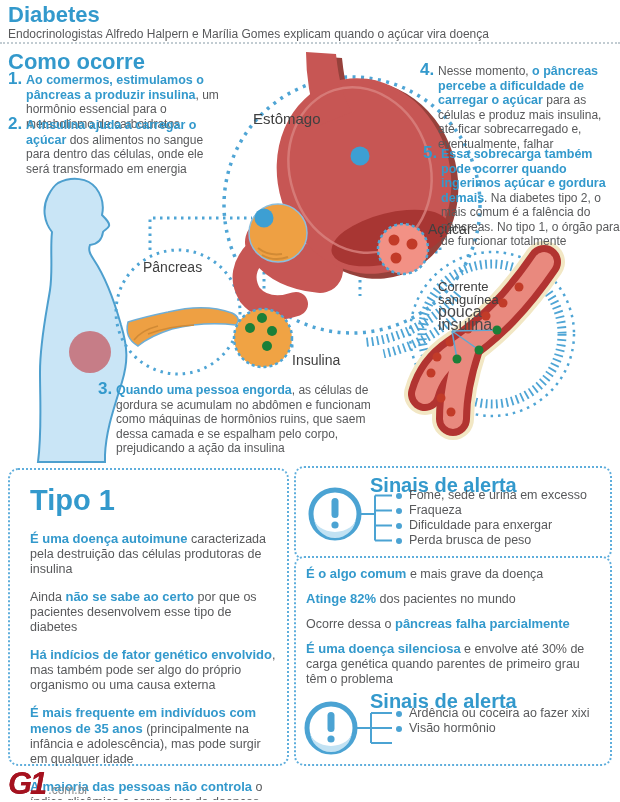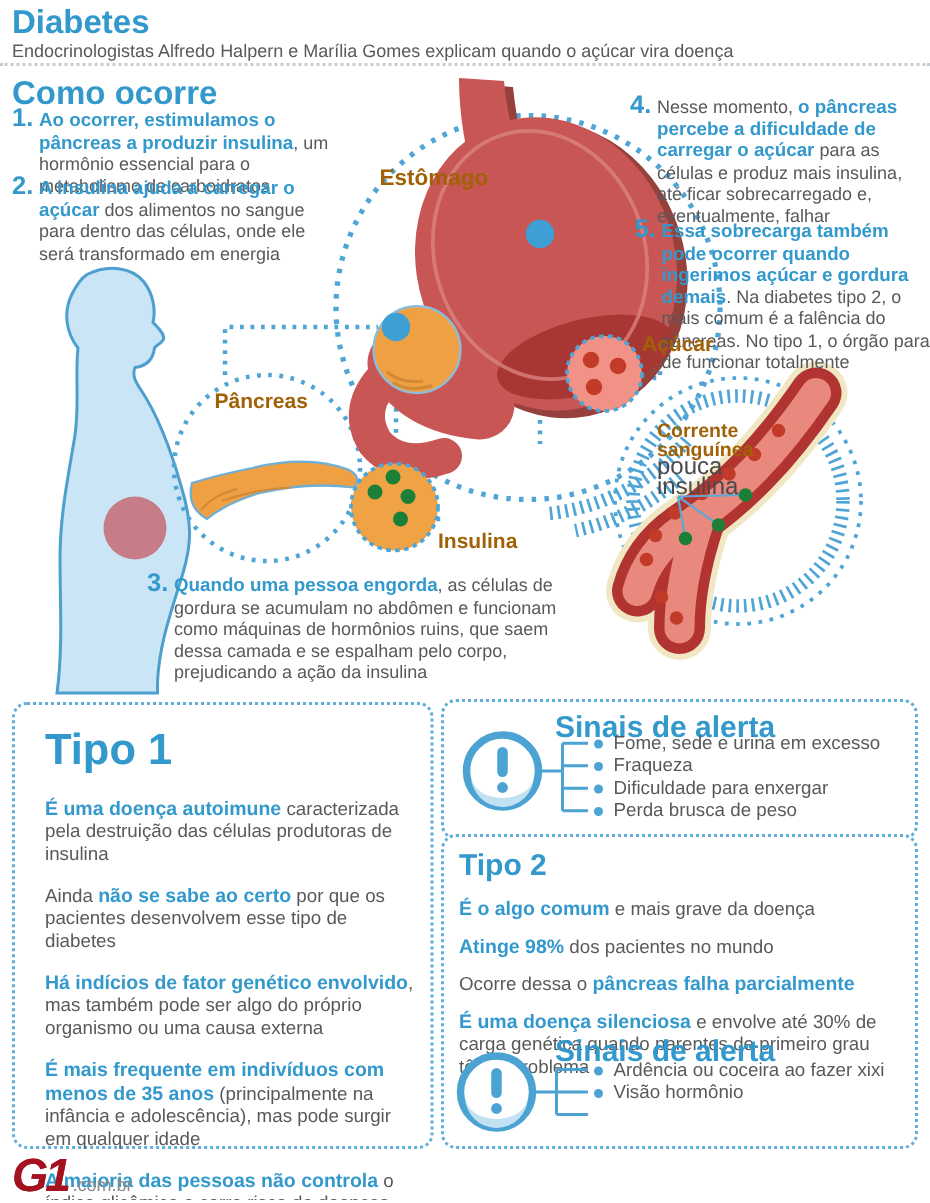--- a/index.html
+++ b/index.html
@@ -9,21 +9,21 @@
   
   #hdr-title{left:8px;top:2px;font-size:22px;font-weight:bold;color:#3399CC;}
   #hdr-sub{left:8px;top:27px;font-size:12px;color:#58595B;}
   #hdr-div{left:0;top:42px;width:620px;border-top:2px dotted #C2CCD2;height:0;}
   #como{left:8px;top:49px;font-size:22px;font-weight:bold;color:#3399CC;}
   
   .step{position:absolute;font-size:12px;line-height:14.5px;color:#58595B;padding-left:18px;}
   .step .num{position:absolute;left:0;top:-1px;font-size:17px;font-weight:bold;color:#3399CC;}
   .step b{color:#3399CC;font-size:12.5px;}
   
-  .dlabel{position:absolute;font-weight:bold;color:#a16207;z-index:3;}
+  .dlabel{position:absolute;font-weight:normal;color:#404040;z-index:3;}
   .dsmall{position:absolute;color:#4A4A4C;z-index:3;font-size:16px;line-height:12.5px;}
   
   .dotbox{position:absolute;border:2px dotted #5FAEDC;border-radius:10px;background:#fff;}
   .box-title{position:absolute;font-weight:bold;color:#3399CC;}
   .para{font-size:12.5px;line-height:15px;color:#58595B;margin:0 0 12px 0;}
   .para b{color:#3399CC;font-size:13px;}
   #tipo1-content{position:absolute;left:20px;top:14px;width:248px;}
   #tipo1-content .box-title{position:static;font-size:29px;margin:0 0 14px 0;}
   #tipo2-content{position:absolute;left:10px;top:8px;width:298px;}
   #tipo2-content .box-title{position:static;font-size:20px;margin:0 0 9px 0;}
@@ -149,21 +149,21 @@
     </g>
   </svg>
 
   <div class="abs z2" id="hdr-title">Diabetes</div>
   <div class="abs z2" id="hdr-sub">Endocrinologistas Alfredo Halpern e Marília Gomes explicam quando o açúcar vira doença</div>
   <div class="abs" id="hdr-div"></div>
   <div class="abs z2" id="como">Como ocorre</div>
 
   <div class="step z2" style="left:8px;top:73px;width:208px">
     <span class="num">1.</span>
-    <span><span></span><b>Ao ocorrer, estimulamos o pâncreas a produzir insulina</b><span>, um hormônio essencial para o metabolismo de carboidratos</span></span>
+    <span><span></span><b>Ao comermos, estimulamos o pâncreas a produzir insulina</b><span>, um hormônio essencial para o metabolismo de carboidratos</span></span>
   </div>
   <div class="step z2" style="left:8px;top:118px;width:200px">
     <span class="num">2.</span>
     <span><span></span><b>A insulina ajuda a carregar o açúcar</b><span> dos alimentos no sangue para dentro das células, onde ele será transformado em energia</span></span>
   </div>
   <div class="step z2" style="left:98px;top:383px;width:255px">
     <span class="num">3.</span>
     <span><span></span><b>Quando uma pessoa engorda</b><span>, as células de gordura se acumulam no abdômen e funcionam como máquinas de hormônios ruins, que saem dessa camada e se espalham pelo corpo, prejudicando a ação da insulina</span></span>
   </div>
   <div class="step z2" style="left:420px;top:64px;width:180px">
@@ -213,23 +213,22 @@
     <ul class="alerts" style="left:100px;top:20px">
       <li>Fome, sede e urina em excesso</li>
       <li>Fraqueza</li>
       <li>Dificuldade para enxergar</li>
       <li>Perda brusca de peso</li>
     </ul>
   </div>
 
   <div class="dotbox" style="left:294px;top:556px;width:314px;height:206px">
     <div id="tipo2-content">
-      <div class="box-title">Tipo 2</div>
       <p class="para"><span></span><b>É o algo comum</b><span> e mais grave da doença</span></p>
-      <p class="para"><span></span><b>Atinge 98%</b><span> dos pacientes no mundo</span></p>
+      <p class="para"><span></span><b>Atinge 82%</b><span> dos pacientes no mundo</span></p>
       <p class="para"><span>Ocorre dessa o </span><b>pâncreas falha parcialmente</b><span></span></p>
       <p class="para"><span></span><b>É uma doença silenciosa</b><span> e envolve até 30% de carga genética quando parentes de primeiro grau têm o problema</span></p>
     </div>
     <svg class="abs" style="left:0;top:130px" width="110" height="76" viewBox="0 0 110 76">
       <g stroke="#4BA3D3" stroke-width="2" fill="none">
         <path d="M60,40 H75 M75,25 V55 M75,25 H96 M75,40 H96 M75,55 H96"></path>
       </g>
       <circle cx="35" cy="40" r="24" fill="#fff" stroke="#4BA3D3" stroke-width="5"></circle>
       <path d="M14,43 A21,21 0 0 0 56,43 A21,15 0 0 1 14,43 Z" fill="#C2E2F3"></path>
       <rect x="31.5" y="24" width="7" height="20" rx="3.5" fill="#4BA3D3"></rect>

